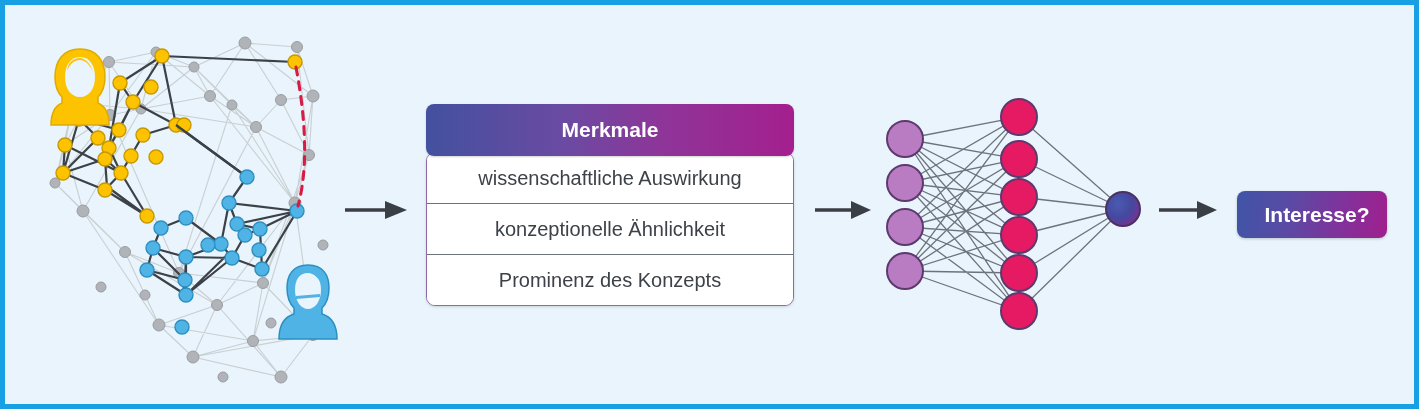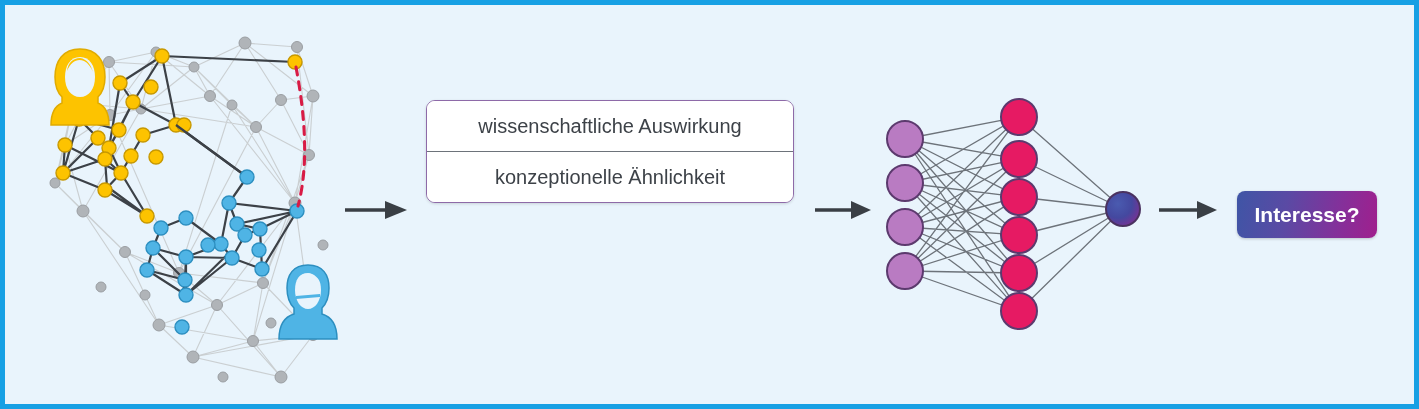--- a/index.html
+++ b/index.html
@@ -96,20 +96,21 @@
     width: 140px;
     height: 47px;
     line-height: 47px;
     text-align: center;
     color: #ffffff;
     font-size: 21px;
     font-weight: bold;
     border-radius: 8px;
     background: linear-gradient(100deg, #3f55a6 0%, #5a4aa4 35%, #84309a 72%, #a01f8d 100%);
     box-shadow: 0 1px 3px rgba(0,0,0,0.2);
+    padding-left: 10px;
   }
 </style>
 </head>
 <body>
 
 <div id="figure">
 
   <div id="graph-panel">
     <svg id="graph-svg" width="360" height="401" viewBox="0 0 360 401">
       <defs>
@@ -262,23 +263,25 @@
       </g>
     </svg>
   </div>
 
   <svg class="arrow-svg" id="arrow-graph-to-table" width="66" height="26" viewBox="0 0 66 26">
     <line x1="2" y1="13" x2="44" y2="13" stroke="#3a3f45" stroke-width="3.4"></line>
     <polygon points="42,4 64,13 42,22" fill="#3a3f45"></polygon>
   </svg>
 
   <div id="feature-table">
+    <div id="feature-table-header">Merkmale</div>
     <div id="feature-table-body">
       <div class="feature-row">wissenschaftliche Auswirkung</div>
       <div class="feature-row">konzeptionelle Ähnlichkeit</div>
+      <div class="feature-row">Prominenz des Konzepts</div>
     </div>
   </div>
 
   <svg class="arrow-svg" id="arrow-table-to-net" width="60" height="26" viewBox="0 0 60 26">
     <line x1="2" y1="13" x2="40" y2="13" stroke="#3a3f45" stroke-width="3.4"></line>
     <polygon points="38,4 58,13 38,22" fill="#3a3f45"></polygon>
   </svg>
 
   <div id="neural-net">
     <svg id="neural-net-svg" width="270" height="250" viewBox="0 0 270 250">

